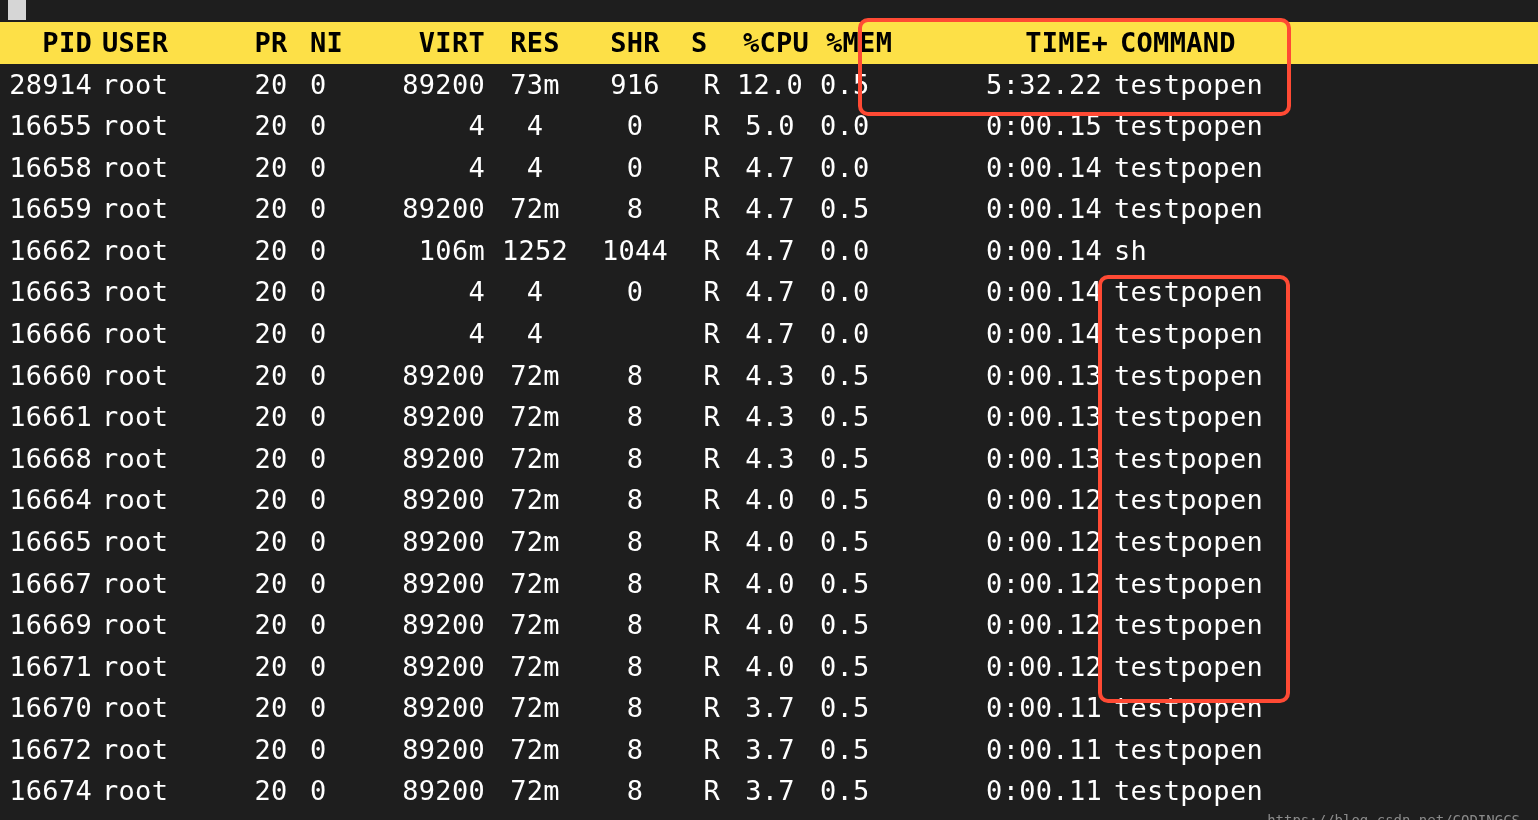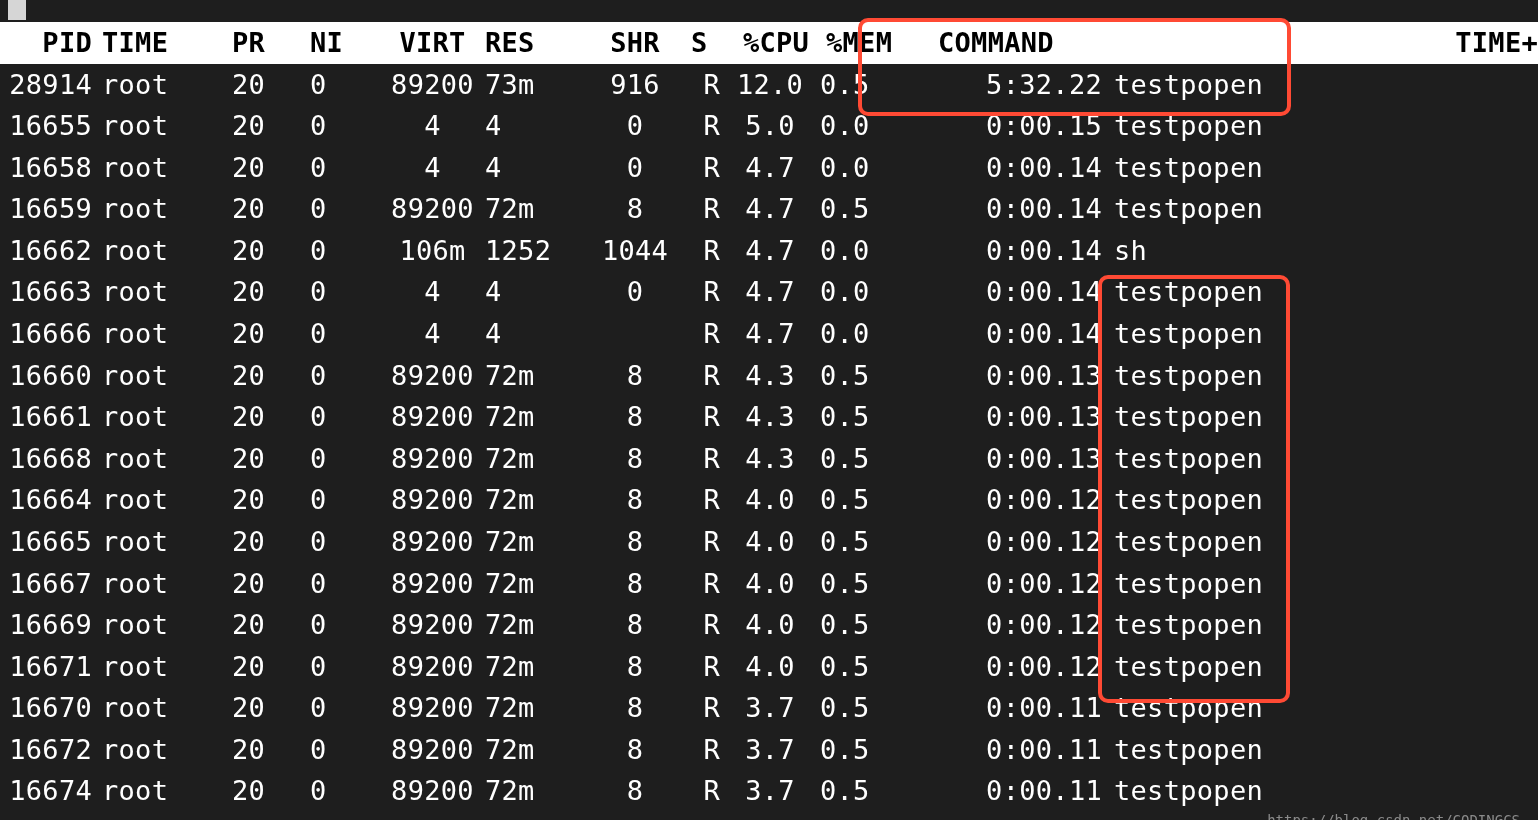--- a/index.html
+++ b/index.html
@@ -1,25 +1,25 @@
 <!DOCTYPE html>
 <html><head>
 <meta charset="utf-8">
 <style>
   html,body{margin:0;padding:0;background:#1e1e1e;color:#fff;font-family:"Menlo","Consolas","DejaVu Sans Mono",monospace;font-size:27px;line-height:1.54;overflow:hidden;width:1538px;height:820px}
   .term{position:relative;width:1538px;height:820px;padding-top:22px;letter-spacing:.3px}
   .row{display:flex;white-space:pre}
-  .header{background:#ffffff;color:#000;font-weight:600}
+  .header{background:#fde047;color:#000;font-weight:600}
   .cell{display:inline-block}
   .c-pid{width:92px;text-align:right}
   .c-user{width:130px;text-align:left;padding-left:10px}
-  .c-pr{width:78px;text-align:left}
+  .c-pr{width:78px;text-align:center}
   .c-ni{width:70px;}
-  .c-virt{width:105px;text-align:center}
-  .c-res{width:100px;text-align:left}
+  .c-virt{width:105px;text-align:right}
+  .c-res{width:100px;text-align:center}
   .c-shr{width:100px;text-align:center}
   .c-s{width:35px;text-align:right;padding-right:0}
   .c-cpu{width:100px;text-align:center}
   .c-mem{width:100px;text-align:left}
   .c-time{width:182px;text-align:right}
   .c-cmd{flex:1;text-align:left;padding-left:12px}
   .hdr-s{text-align:left;padding-left:6px}
   .box{position:absolute;border:4px solid #ff4a34;border-radius:10px;pointer-events:none}
   #hl1{left:858px;top:18px;width:425px;height:90px}
   #hl2{left:1098px;top:275px;width:184px;height:420px}
@@ -27,31 +27,31 @@
   .cursor{position:absolute;left:8px;top:0;width:18px;height:20px;background:#d6d6d6}
 </style>
 </head>
 <body>
 
 <div class="term">
   <div class="cursor"></div>
 
   <div class="row header">
     <span class="cell c-pid">PID</span>
-    <span class="cell c-user">TIME</span>
+    <span class="cell c-user">USER</span>
     <span class="cell c-pr">PR</span>
     <span class="cell c-ni">NI</span>
     <span class="cell c-virt">VIRT</span>
     <span class="cell c-res">RES</span>
     <span class="cell c-shr">SHR</span>
     <span class="cell c-s hdr-s">S</span>
     <span class="cell c-cpu">%CPU</span>
     <span class="cell c-mem">%MEM</span>
+    <span class="cell c-time">TIME+</span>
     <span class="cell c-cmd">COMMAND</span>
-    <span class="cell c-time">TIME+</span>
   </div>
 
   <div id="rows">
       <div class="row"><span class="cell c-pid">28914</span><span class="cell c-user">root</span><span class="cell c-pr">20</span><span class="cell c-ni">0</span><span class="cell c-virt">89200</span><span class="cell c-res">73m</span><span class="cell c-shr">916</span><span class="cell c-s">R</span><span class="cell c-cpu">12.0</span><span class="cell c-mem">0.5</span><span class="cell c-time">5:32.22</span><span class="cell c-cmd">testpopen</span></div>
       <div class="row"><span class="cell c-pid">16655</span><span class="cell c-user">root</span><span class="cell c-pr">20</span><span class="cell c-ni">0</span><span class="cell c-virt">4</span><span class="cell c-res">4</span><span class="cell c-shr">0</span><span class="cell c-s">R</span><span class="cell c-cpu">5.0</span><span class="cell c-mem">0.0</span><span class="cell c-time">0:00.15</span><span class="cell c-cmd">testpopen</span></div>
       <div class="row"><span class="cell c-pid">16658</span><span class="cell c-user">root</span><span class="cell c-pr">20</span><span class="cell c-ni">0</span><span class="cell c-virt">4</span><span class="cell c-res">4</span><span class="cell c-shr">0</span><span class="cell c-s">R</span><span class="cell c-cpu">4.7</span><span class="cell c-mem">0.0</span><span class="cell c-time">0:00.14</span><span class="cell c-cmd">testpopen</span></div>
       <div class="row"><span class="cell c-pid">16659</span><span class="cell c-user">root</span><span class="cell c-pr">20</span><span class="cell c-ni">0</span><span class="cell c-virt">89200</span><span class="cell c-res">72m</span><span class="cell c-shr">8</span><span class="cell c-s">R</span><span class="cell c-cpu">4.7</span><span class="cell c-mem">0.5</span><span class="cell c-time">0:00.14</span><span class="cell c-cmd">testpopen</span></div>
       <div class="row"><span class="cell c-pid">16662</span><span class="cell c-user">root</span><span class="cell c-pr">20</span><span class="cell c-ni">0</span><span class="cell c-virt">106m</span><span class="cell c-res">1252</span><span class="cell c-shr">1044</span><span class="cell c-s">R</span><span class="cell c-cpu">4.7</span><span class="cell c-mem">0.0</span><span class="cell c-time">0:00.14</span><span class="cell c-cmd">sh</span></div>
       <div class="row"><span class="cell c-pid">16663</span><span class="cell c-user">root</span><span class="cell c-pr">20</span><span class="cell c-ni">0</span><span class="cell c-virt">4</span><span class="cell c-res">4</span><span class="cell c-shr">0</span><span class="cell c-s">R</span><span class="cell c-cpu">4.7</span><span class="cell c-mem">0.0</span><span class="cell c-time">0:00.14</span><span class="cell c-cmd">testpopen</span></div>
       <div class="row"><span class="cell c-pid">16666</span><span class="cell c-user">root</span><span class="cell c-pr">20</span><span class="cell c-ni">0</span><span class="cell c-virt">4</span><span class="cell c-res">4</span><span class="cell c-shr"></span><span class="cell c-s">R</span><span class="cell c-cpu">4.7</span><span class="cell c-mem">0.0</span><span class="cell c-time">0:00.14</span><span class="cell c-cmd">testpopen</span></div>

